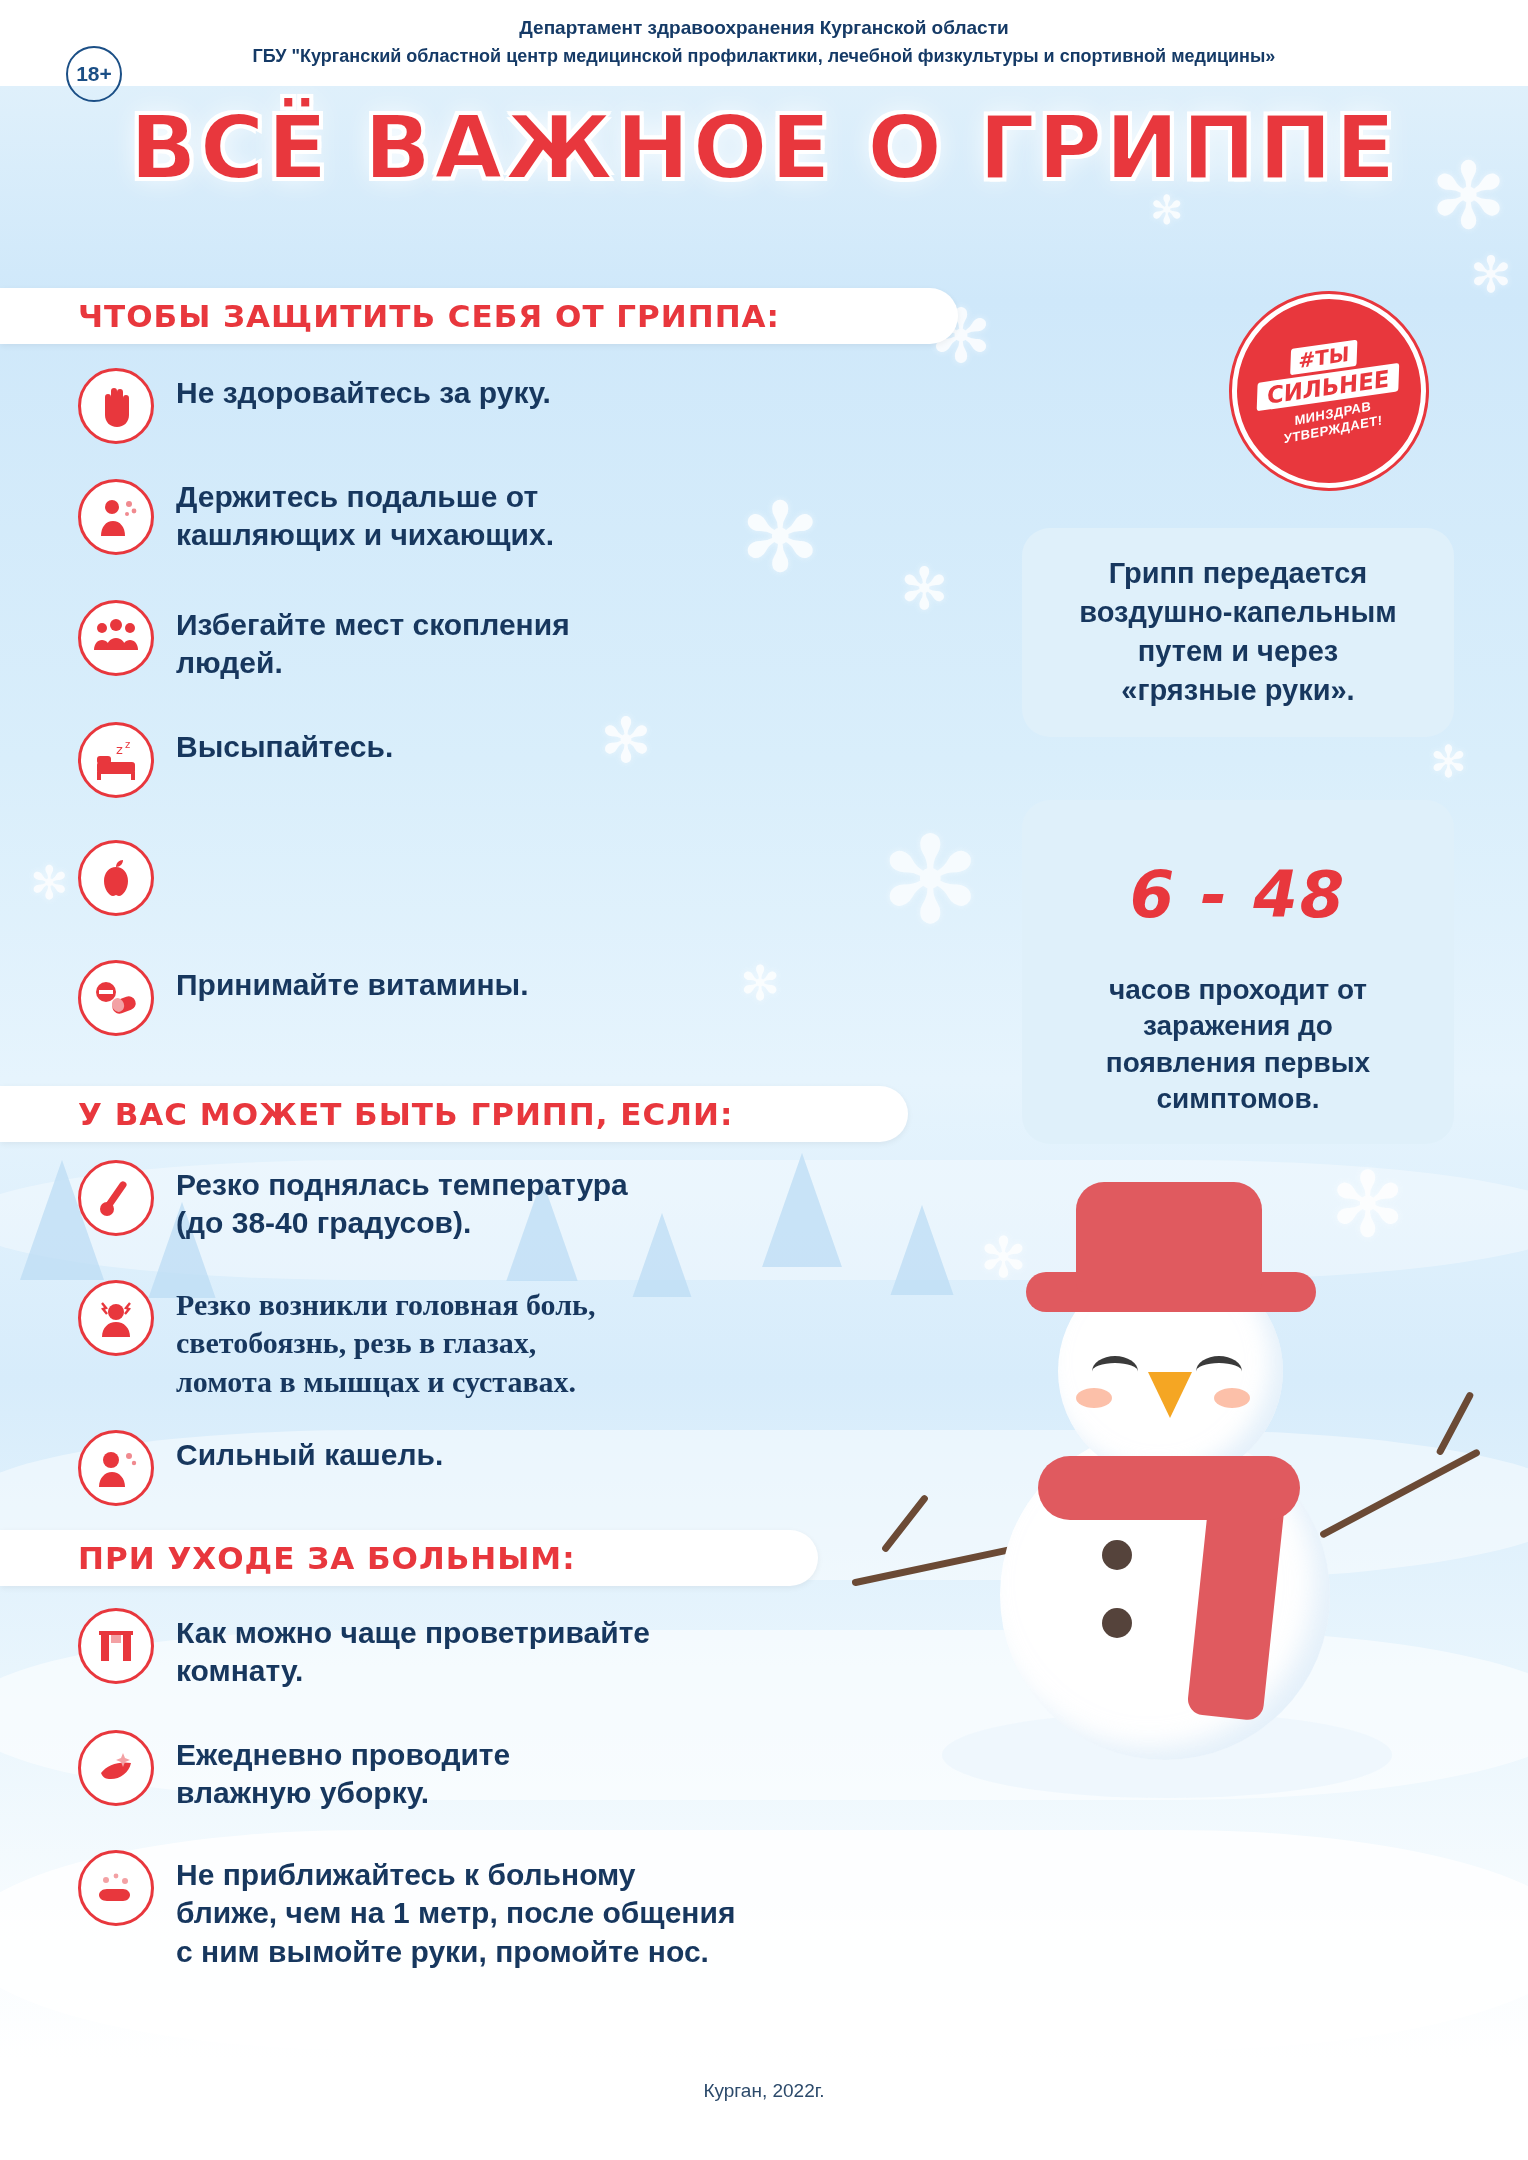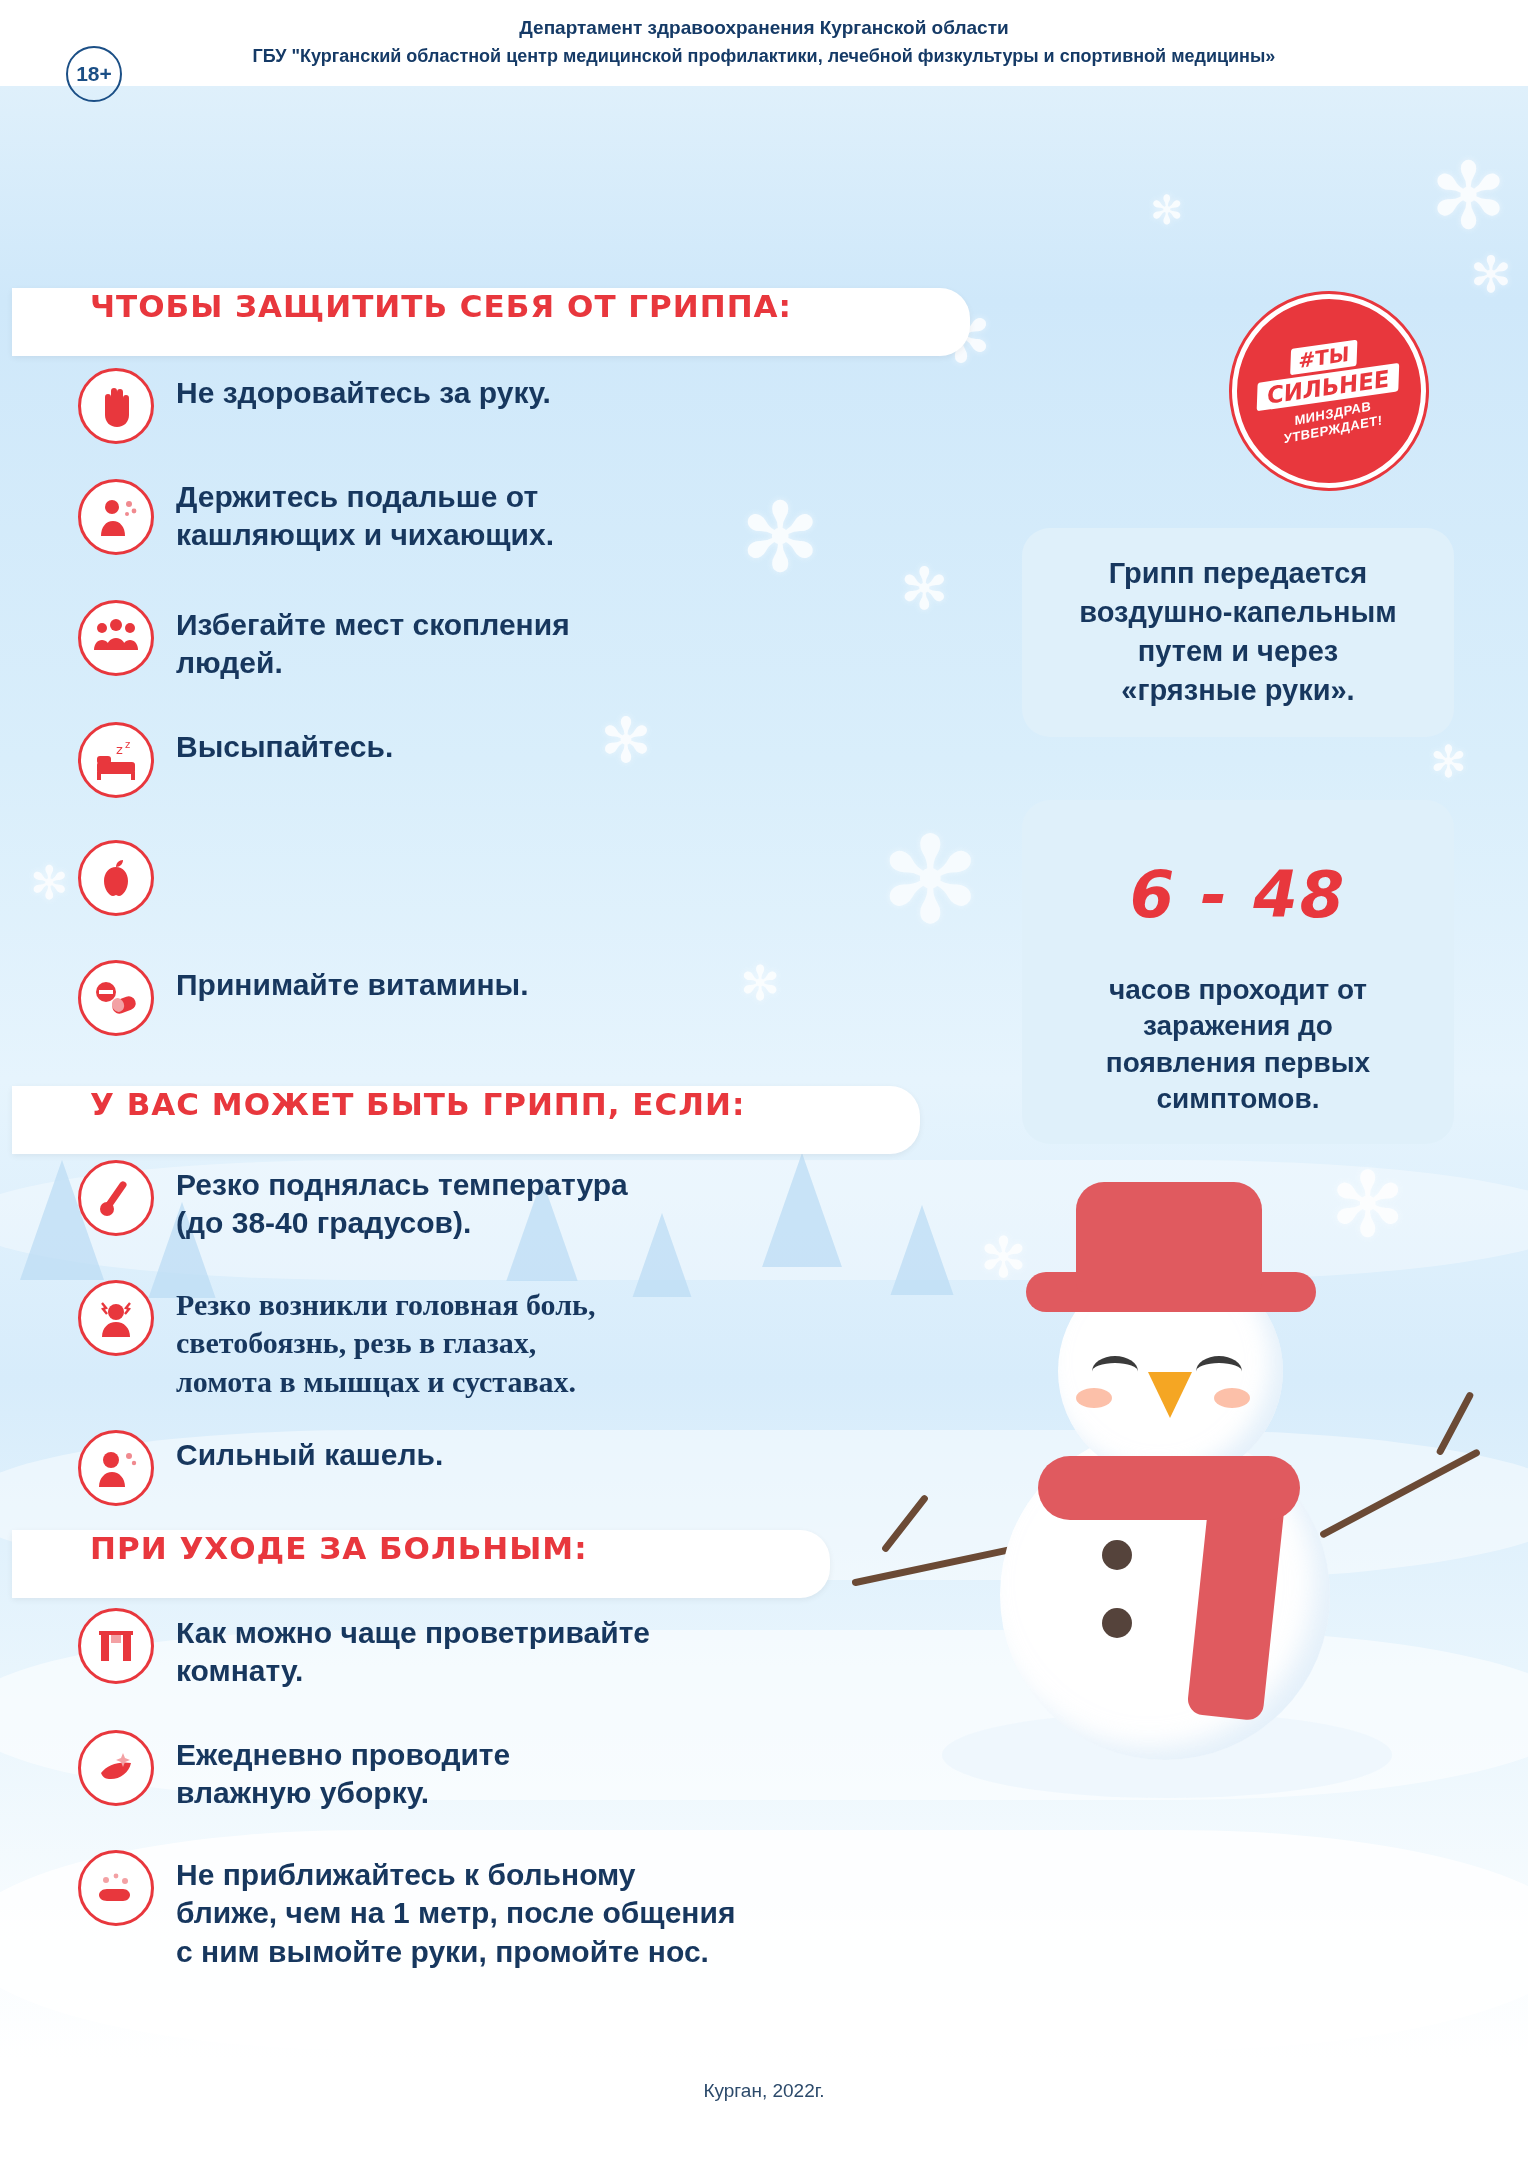--- a/index.html
+++ b/index.html
@@ -93,27 +93,27 @@
       3px -3px 0 #fff,
       -3px 3px 0 #fff,
       3px 3px 0 #fff,
       0 0 26px rgba(255,255,255,.95);
     -webkit-text-stroke: 2px #ffffff;
   }
 
   
   .sec-header {
     position: absolute;
-    left: 12px;
-    height: 68px;
+    left: 0;
+    height: 56px;
     background: #ffffff;
     border-top-right-radius: 30px;
     border-bottom-right-radius: 30px;
     display: flex;
-    align-items: flex-start;
+    align-items: center;
     padding-left: 78px;
     padding-right: 40px;
     box-shadow: 0 2px 6px rgba(0,0,0,.06);
   }
   .sec-header span {
     font-family: "DejaVu Sans", sans-serif;
     font-size: 31px;
     font-weight: 700;
     letter-spacing: 1px;
     color: #e8373d;
@@ -361,20 +361,21 @@
   <div class="flake" style="left:980px;  top:1230px; font-size:56px;">✻</div>
   <div class="flake" style="left:1150px; top:190px; font-size:40px;">✻</div>
 
   <div class="dept">
     <div>Департамент здравоохранения Курганской области</div>
     <div class="line2">ГБУ "Курганский областной центр медицинской профилактики, лечебной физкультуры и спортивной медицины»</div>
   </div>
 
   <div class="age-badge">18+</div>
 
+  <div class="title">ВСЁ ВАЖНОЕ О ГРИППЕ</div>
 
   <div class="sec-header" style="top:288px; width:840px;">
     <span>ЧТОБЫ ЗАЩИТИТЬ СЕБЯ ОТ ГРИППА:</span>
   </div>
 
   <div class="item" style="left:78px; top:368px; width:820px;">
     <div class="bullet-icon">
       <svg width="46" height="46" viewBox="0 0 46 46">
           <path d="M12 26V14a3 3 0 0 1 6 0v8V8a3 3 0 0 1 6 0v13V9a3 3 0 0 1 6 0v14V15a3 3 0 0 1 6 0v17c0 7-5 12-12 12s-12-5-12-12z" fill="#e8373d"></path>
         </svg>

